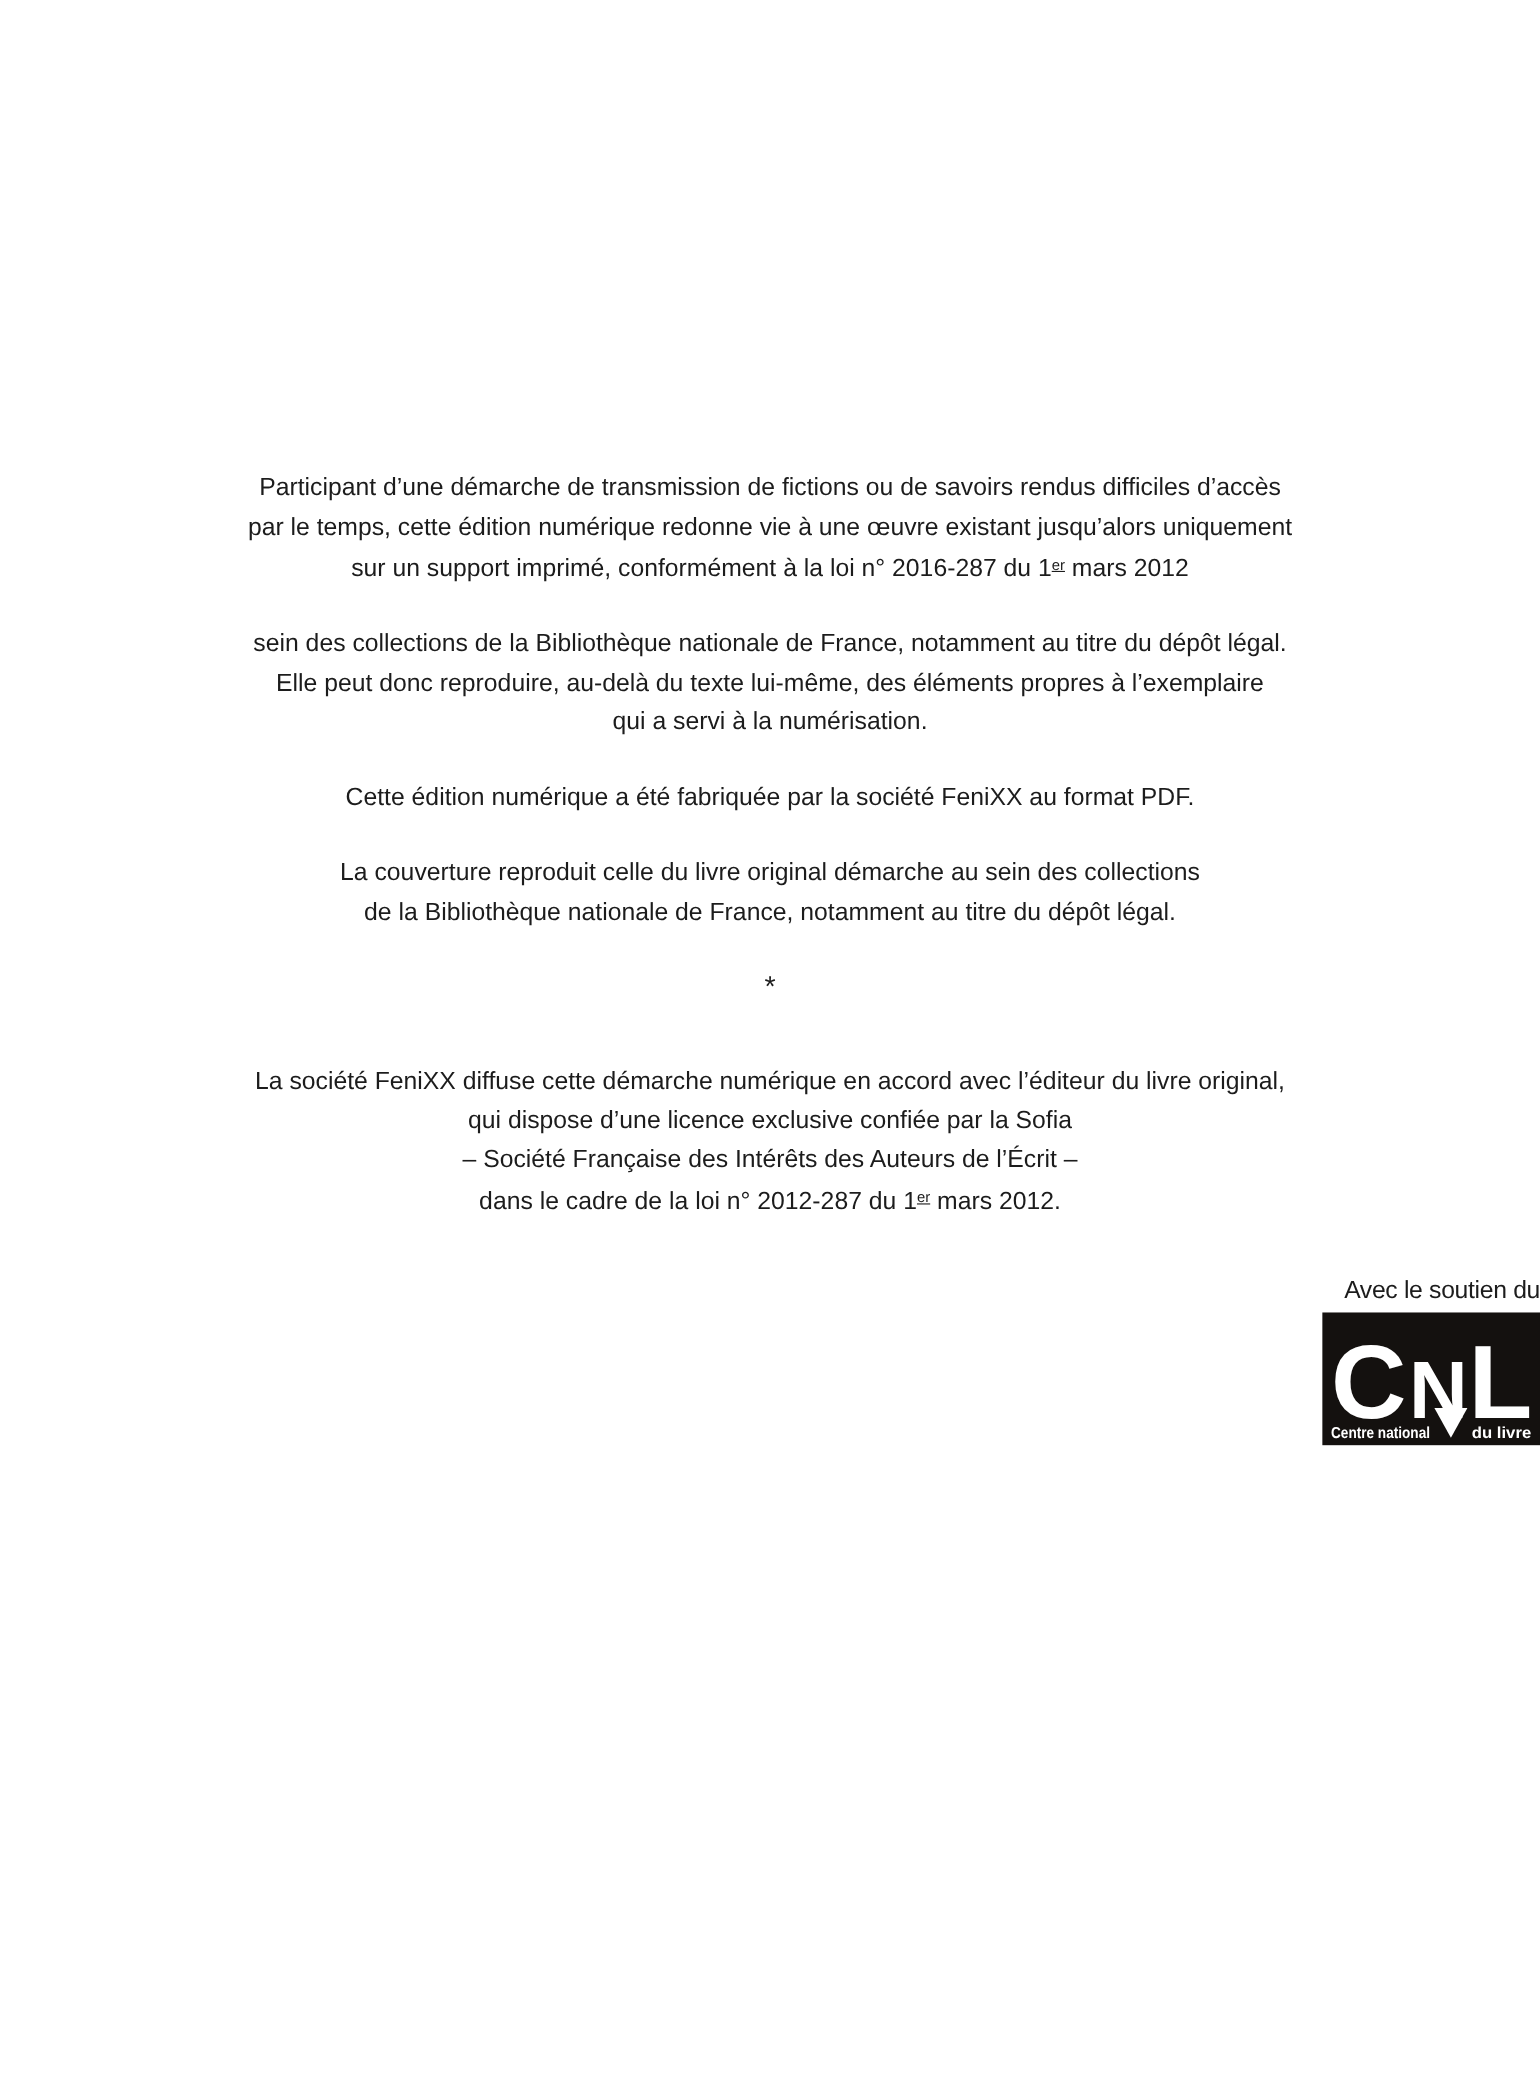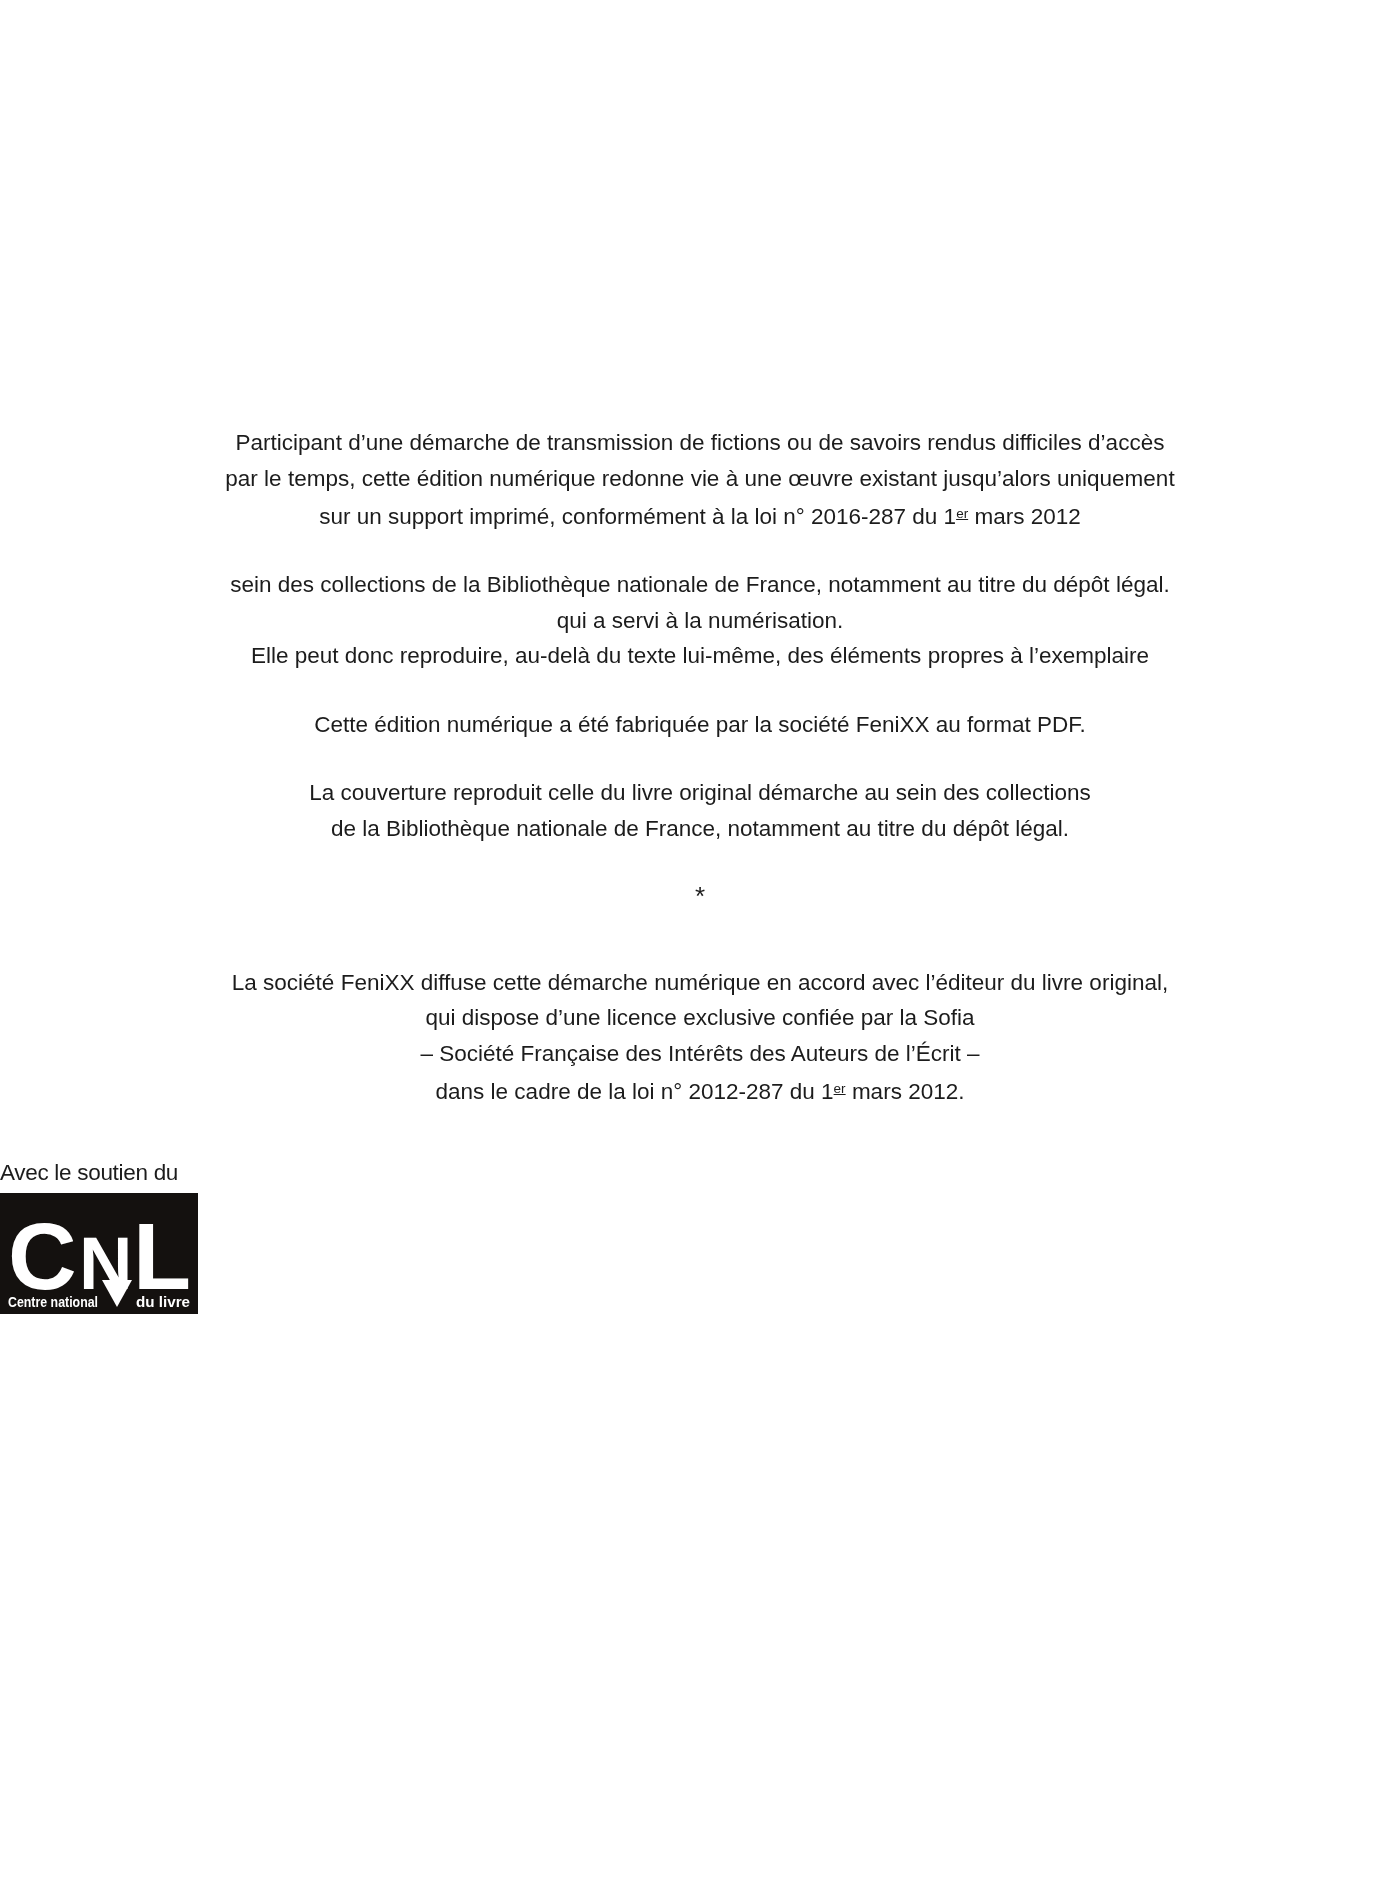--- a/index.html
+++ b/index.html
@@ -39,21 +39,21 @@
     letter-spacing: 0;
     text-decoration: underline;
   }
   .asterisk {
     margin: 0 0 50px 0;
     font-size: 26px;
     line-height: 35.5px;
   }
   .support {
     margin-top: 50px;
-    text-align: left;
+    text-align: right;
   }
   .support-label {
     display: block;
     font-size: 22.5px;
     line-height: 28px;
     letter-spacing: -0.3px;
   }
   .cnl-logo {
     display: inline-block;
     margin-top: 6px;
@@ -76,22 +76,22 @@
   <main class="notice">
 
     <p class="para">
       <span class="line">Participant d’une démarche de transmission de fictions ou de savoirs rendus difficiles d’accès</span>
       <span class="line">par le temps, cette édition numérique redonne vie à une œuvre existant jusqu’alors uniquement</span>
       <span class="line"><span>sur un support imprimé, conformément à la loi n° 2016-287 du 1</span><span class="sup">er</span><span> mars 2012</span></span>
     </p>
 
     <p class="para">
       <span class="line">sein des collections de la Bibliothèque nationale de France, notamment au titre du dépôt légal.</span>
+      <span class="line">Elle peut donc reproduire, au-delà du texte lui-même, des éléments propres à l’exemplaire</span>
       <span class="line">qui a servi à la numérisation.</span>
-      <span class="line">Elle peut donc reproduire, au-delà du texte lui-même, des éléments propres à l’exemplaire</span>
     </p>
 
     <p class="para">
       <span class="line">Cette édition numérique a été fabriquée par la société FeniXX au format PDF.</span>
     </p>
 
     <p class="para">
       <span class="line">La couverture reproduit celle du livre original démarche au sein des collections</span>
       <span class="line">de la Bibliothèque nationale de France, notamment au titre du dépôt légal.</span>
     </p>

